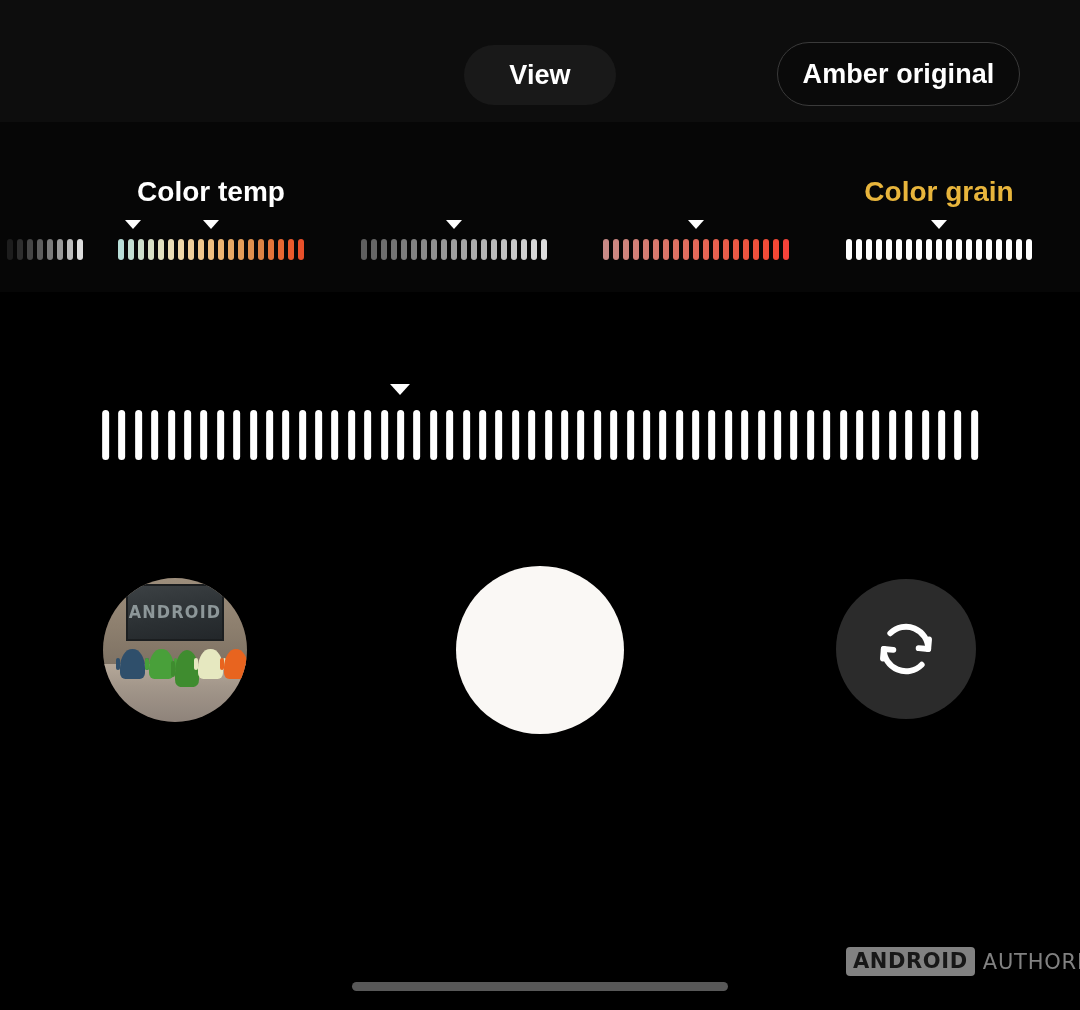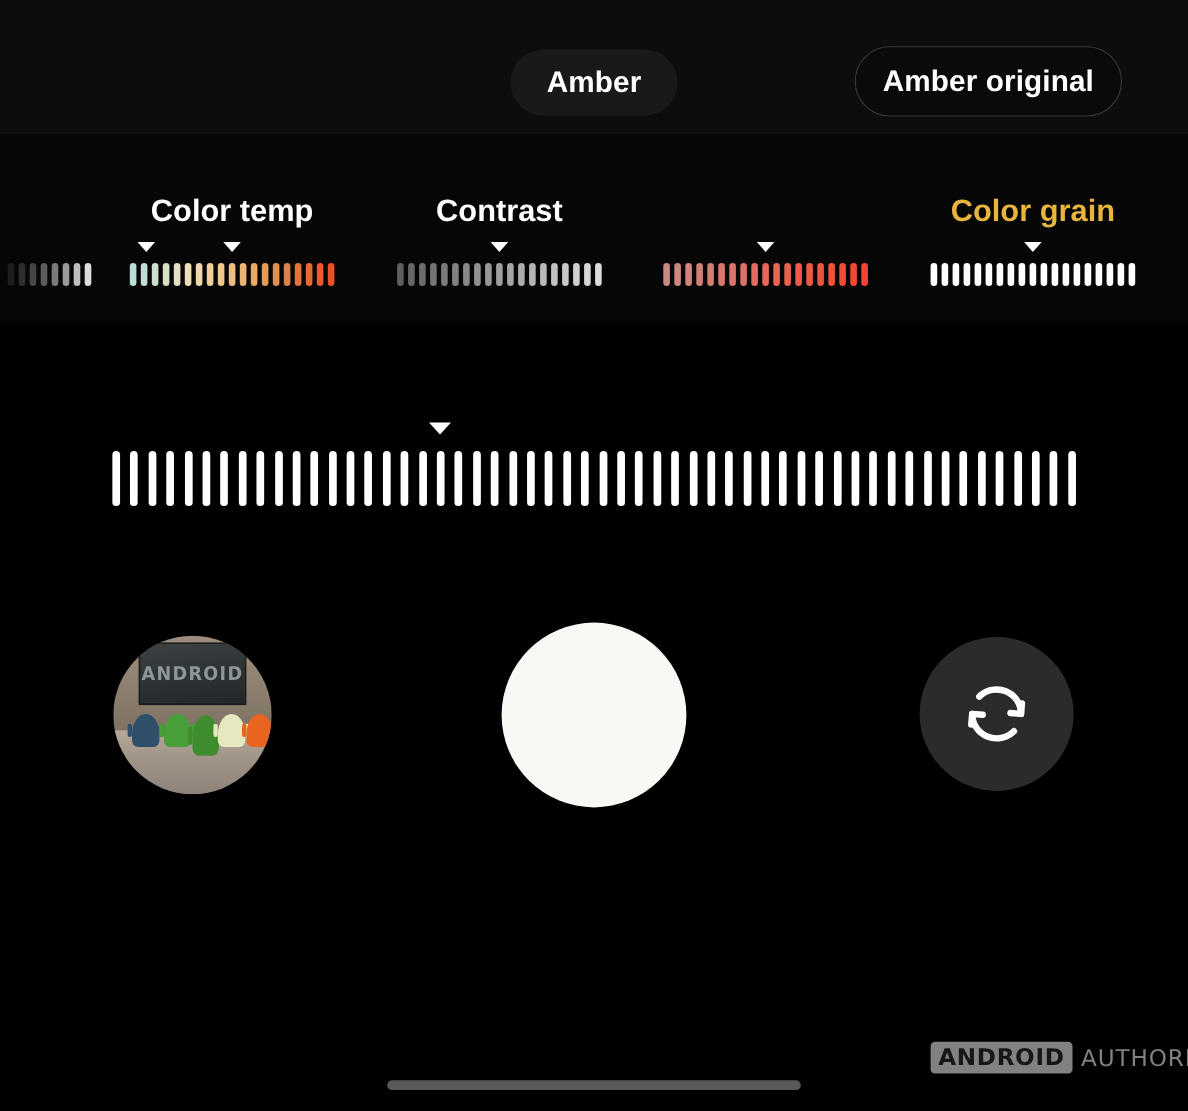--- a/index.html
+++ b/index.html
@@ -249,21 +249,21 @@
     border-radius: 5px;
     background: #585858;
   }
 </style>
 </head>
 <body>
 
 <div class="screen">
 
   <div class="header">
-    <div class="pill-filter">Amber</div>
+    <div class="pill-filter">View</div>
     <div class="pill-original">Amber original</div>
   </div>
 
   <div class="strip" id="adj-strip">
       <div class="adj" style="left: -60px; width: 210px;">
         <div class="adj-label"></div>
         <div class="caret" style="left: 92%;"></div>
         <div class="ticks">
           <div class="t" style="background: rgb(29, 29, 29);"></div>
           <div class="t" style="background: rgb(46, 46, 46);"></div>
@@ -294,21 +294,20 @@
           <div class="t" style="background: rgb(228, 157, 89);"></div>
           <div class="t" style="background: rgb(224, 144, 78);"></div>
           <div class="t" style="background: rgb(220, 130, 68);"></div>
           <div class="t" style="background: rgb(228, 116, 58);"></div>
           <div class="t" style="background: rgb(232, 103, 50);"></div>
           <div class="t" style="background: rgb(234, 90, 44);"></div>
           <div class="t" style="background: rgb(232, 80, 42);"></div>
         </div>
       </div>
       <div class="adj" style="left: 364px; width: 180px;">
-        <div class="adj-label">Contrast</div>
         <div class="caret" style="left: 50%;"></div>
         <div class="ticks">
           <div class="t" style="background: rgb(95, 95, 95);"></div>
           <div class="t" style="background: rgb(102, 102, 102);"></div>
           <div class="t" style="background: rgb(109, 109, 109);"></div>
           <div class="t" style="background: rgb(116, 116, 116);"></div>
           <div class="t" style="background: rgb(123, 123, 123);"></div>
           <div class="t" style="background: rgb(130, 130, 130);"></div>
           <div class="t" style="background: rgb(137, 137, 137);"></div>
           <div class="t" style="background: rgb(144, 144, 144);"></div>

